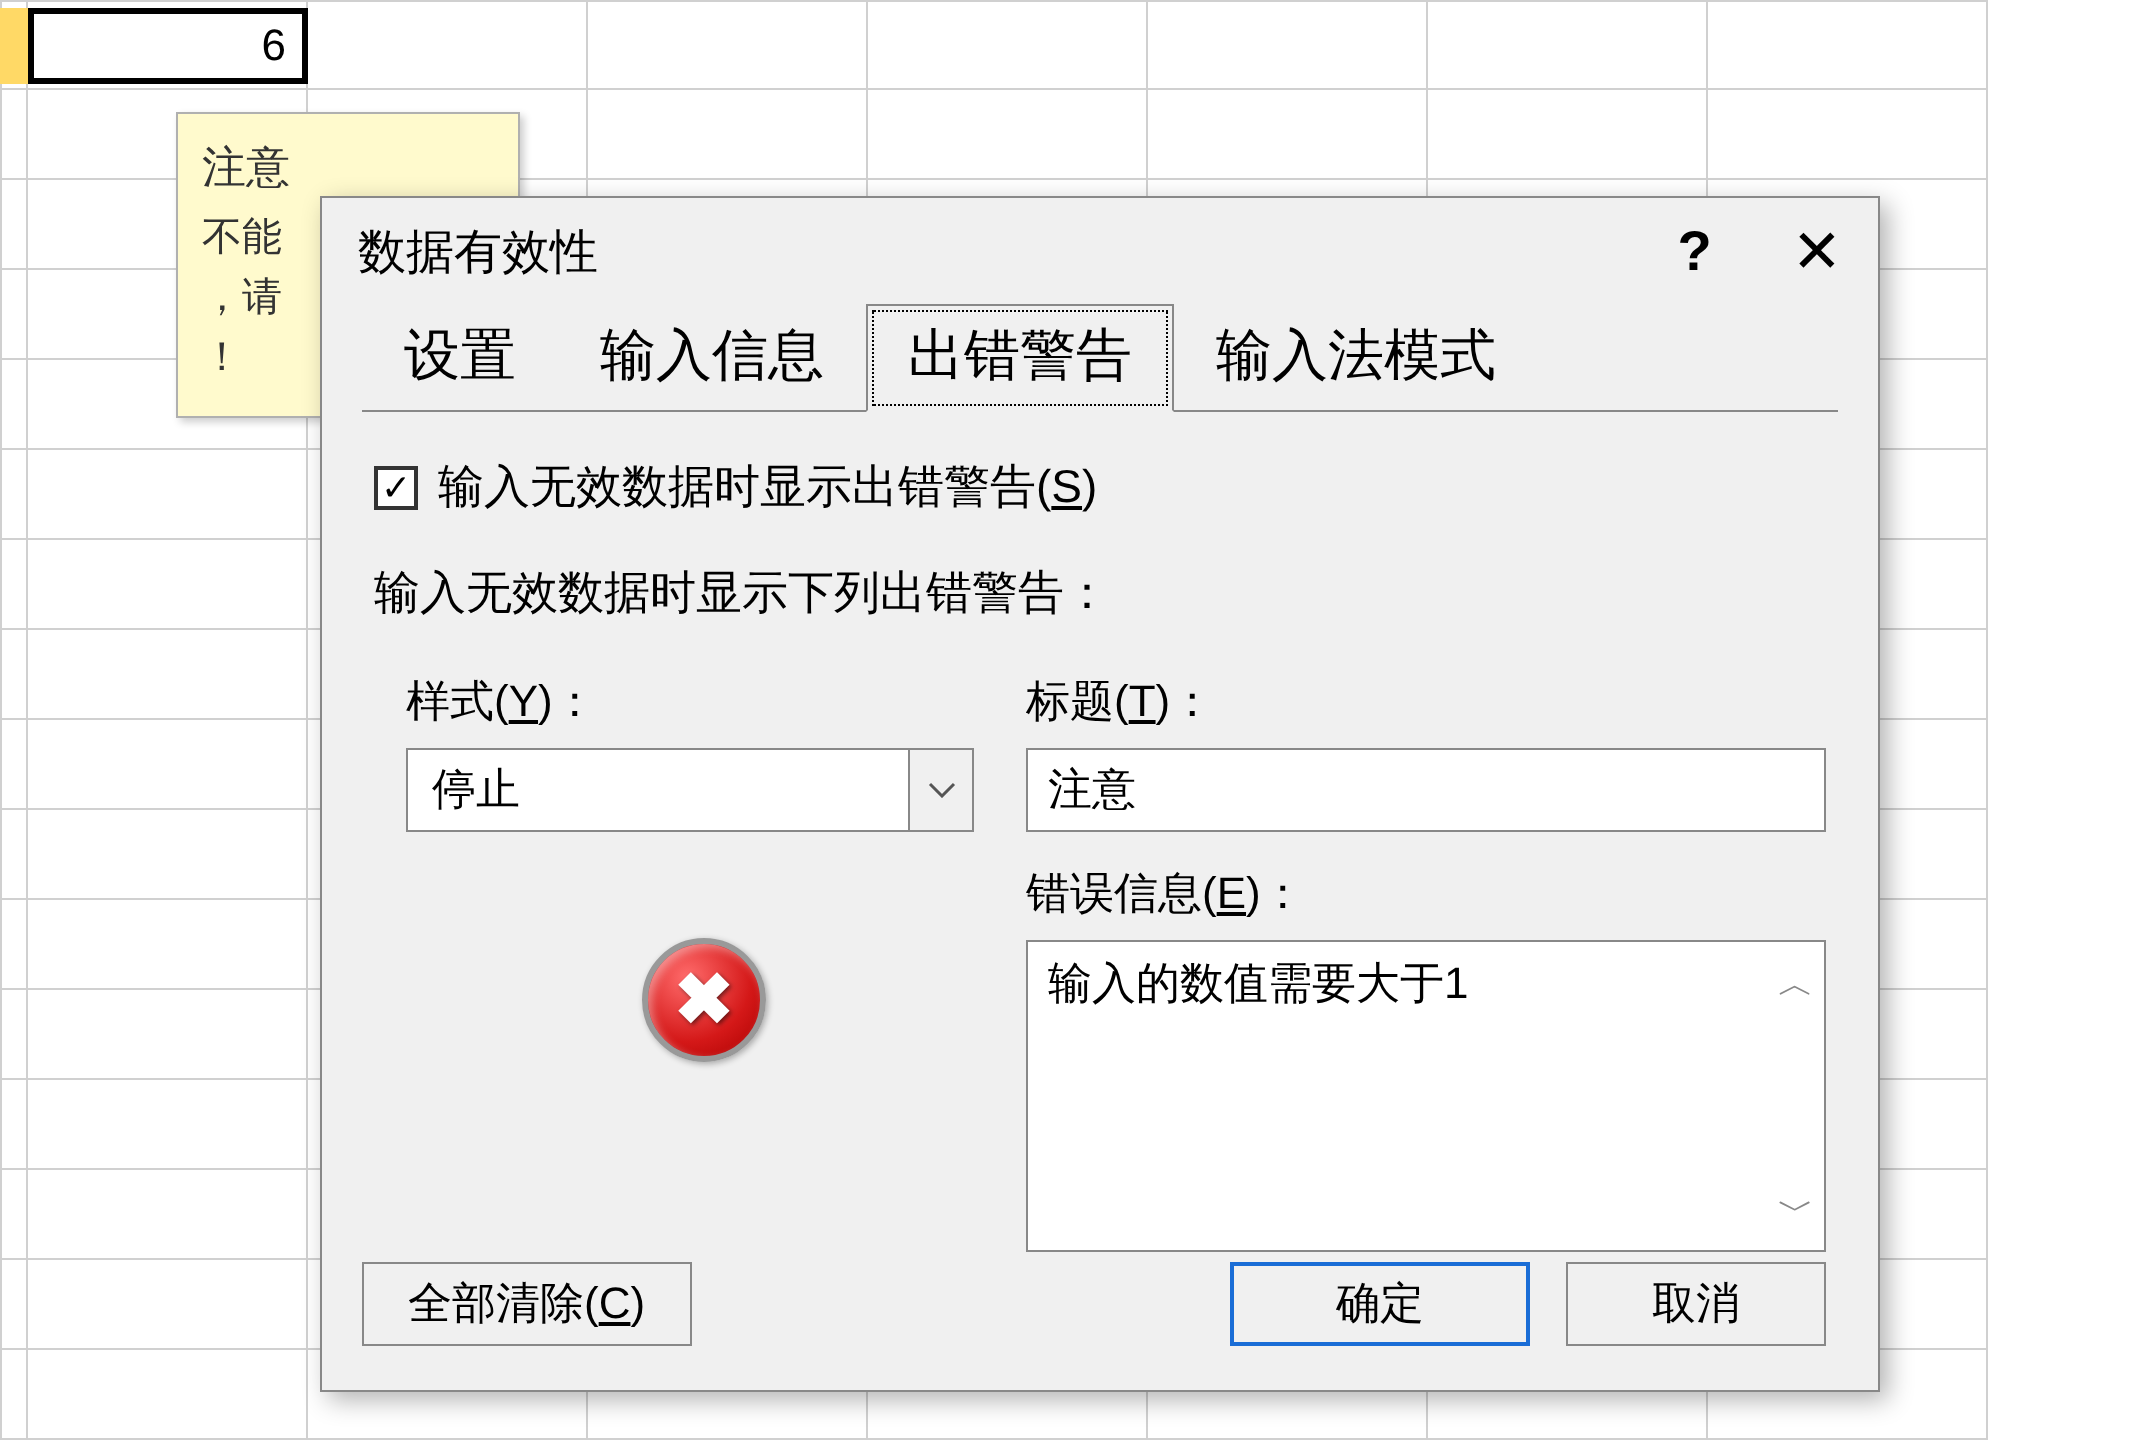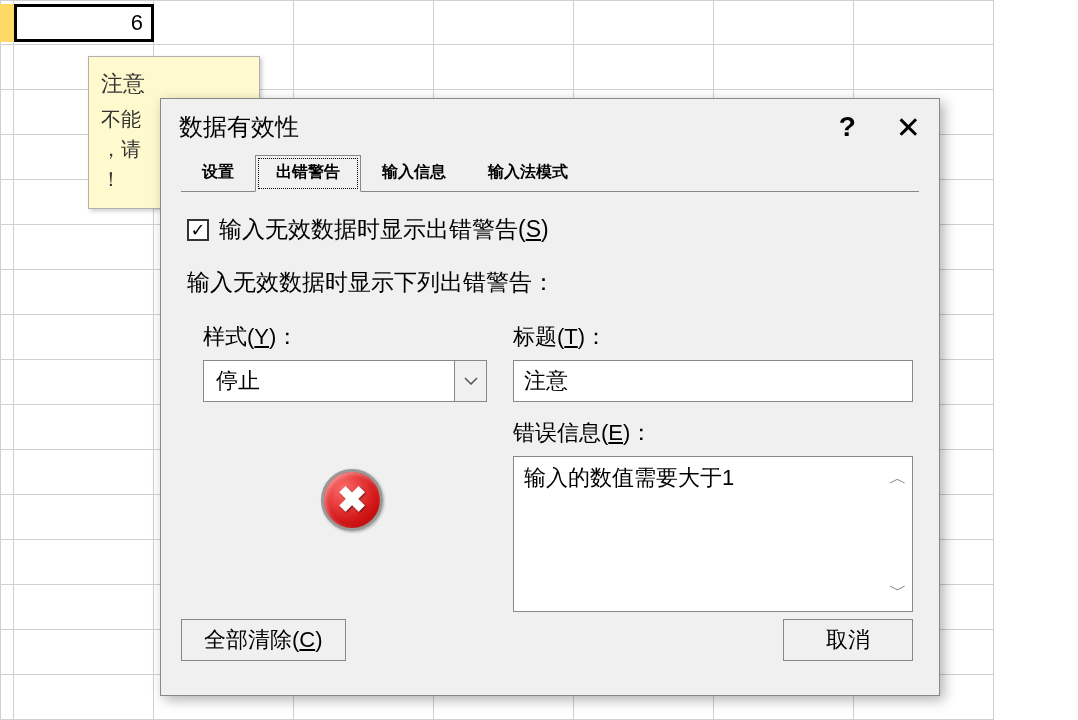--- a/index.html
+++ b/index.html
@@ -17,21 +17,21 @@
     .tooltip { position: absolute; top: 56px; left: 88px; width: 172px; background: #fffacd; border: 1px solid #b0b0b0; box-shadow: 2px 2px 4px rgba(0,0,0,0.2); padding: 10px 12px 14px 12px; font-size: 20px; line-height: 1.5; color: #333; }
     .tooltip-title { font-weight: normal; margin-bottom: 4px; font-size: 22px; }
     
     .dialog { position: absolute; top: 98px; left: 160px; width: 780px; height: 598px; background: #f0f0f0; border: 1px solid #888; box-shadow: 4px 4px 12px rgba(0,0,0,0.3); display: flex; flex-direction: column; }
     .titlebar { height: 56px; display: flex; align-items: center; padding: 0 18px; }
     .titlebar-text { font-size: 24px; flex: 1; }
     .titlebar-help { font-size: 28px; margin-right: 40px; cursor: pointer; font-weight: bold; }
     .titlebar-close { font-size: 30px; cursor: pointer; font-weight: normal; }
     
     .tabs { display: flex; padding-left: 20px; gap: 0; }
-    .tab { padding: 6px 20px 8px 20px; font-size: 16px; background: #f0f0f0; border: 1px solid transparent; border-bottom: none; cursor: pointer; font-weight: bold; }
+    .tab { padding: 6px 20px 8px 20px; font-size: 28px; background: #f0f0f0; border: 1px solid transparent; border-bottom: none; cursor: pointer; }
     .tab.active { background: #f0f0f0; border: 1px solid #888; border-bottom: 1px solid #f0f0f0; position: relative; z-index: 2; outline: 1px dotted #000; outline-offset: -4px; }
     .tabline { height: 1px; background: #888; margin-top: -1px; margin-left: 20px; margin-right: 20px; }
     
     .content { flex: 1; padding: 22px 26px 0 26px; }
     .checkbox-row { display: flex; align-items: center; gap: 10px; margin-bottom: 22px; }
     .checkbox { width: 22px; height: 22px; border: 2px solid #333; display: flex; align-items: center; justify-content: center; font-size: 18px; background: #fff; cursor: pointer; line-height: 1; }
     .checkbox-label { font-size: 23px; }
     .section-label { font-size: 23px; margin-bottom: 1px; }
     
     .form-row { display: flex; gap: 26px; }
@@ -45,21 +45,21 @@
     .textarea-wrap { position: relative; }
     .textarea { width: 100%; height: 156px; border: 1px solid #888; background: #fff; padding: 6px 14px 6px 10px; font-size: 22px; outline: none; resize: none; font-family: inherit; }
     .scroll-arrow { position: absolute; right: 6px; color: #888; font-size: 18px; }
     .scroll-up { top: 10px; }
     .scroll-down { bottom: 14px; }
     
     .stop-icon { position: absolute; top: 370px; left: 160px; width: 62px; height: 62px; }
     .stop-outer { width: 62px; height: 62px; border-radius: 50%; background: radial-gradient(circle at 35% 30%, #ff6b6b 0%, #d41818 60%, #a00 100%); border: 3px solid #999; display: flex; align-items: center; justify-content: center; box-shadow: inset 2px 2px 4px rgba(255,255,255,0.4), 1px 1px 3px rgba(0,0,0,0.3); }
     .stop-x { color: #fff; font-size: 36px; font-weight: bold; text-shadow: 1px 1px 2px rgba(0,0,0,0.5); }
     
-    .button-row { display: flex; padding: 0 26px 34px 20px; align-items: flex-start; gap: 18px; }
+    .button-row { display: flex; padding: 0 26px 22px 20px; align-items: flex-start; gap: 18px; }
     .btn { height: 42px; border: 1px solid #888; background: #f0f0f0; font-size: 22px; padding: 0 22px; cursor: pointer; font-family: inherit; display: flex; align-items: center; justify-content: center; }
     .btn-clear { min-width: 150px; }
     .spacer { flex: 1; }
     .btn-ok { min-width: 150px; border: 2px solid #1a6dd6; }
     .btn-cancel { min-width: 130px; }
     
     u { text-decoration: underline; }
   </style>
 </head>
 <body>
@@ -239,22 +239,22 @@
 
 <div class="dialog">
   <div class="titlebar">
     <div class="titlebar-text">数据有效性</div>
     <div class="titlebar-help">?</div>
     <div class="titlebar-close">✕</div>
   </div>
 
   <div class="tabs">
     <div class="tab">设置</div>
+    <div class="tab">输入信息</div>
     <div class="tab active">出错警告</div>
-    <div class="tab">输入信息</div>
     <div class="tab">输入法模式</div>
   </div>
   <div class="tabline"></div>
 
   <div class="content">
     <div class="checkbox-row">
       <div class="checkbox">✓</div>
       <div class="checkbox-label">
         <span>输入无效数据时显示出错警告(</span><u>S</u><span>)</span>
       </div>
@@ -299,15 +299,16 @@
       </div>
   </div>
 
   <div class="button-row">
     <button class="btn btn-clear">
       <span>全部清除(</span>
         <u>C</u>
         <span>)</span>
     </button>
     <div class="spacer"></div>
+    <button class="btn btn-ok">确定</button>
     <button class="btn btn-cancel">取消</button>
   </div>
 </div>
 
 </body></html>

